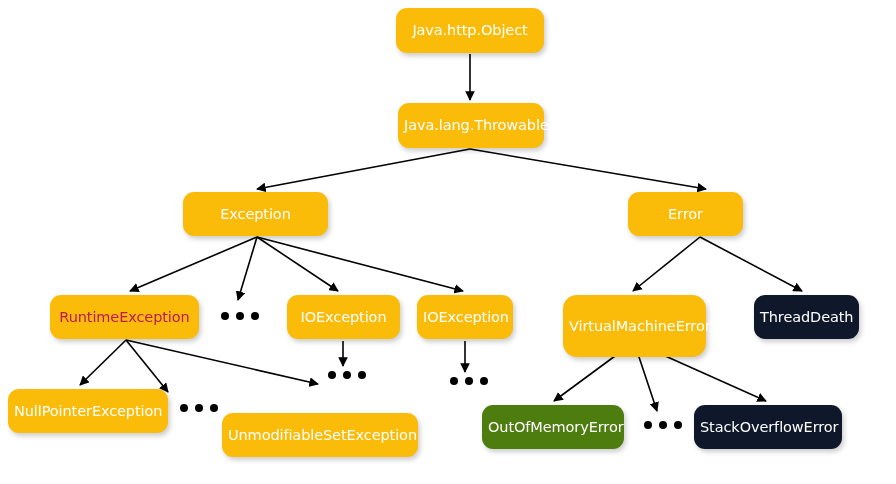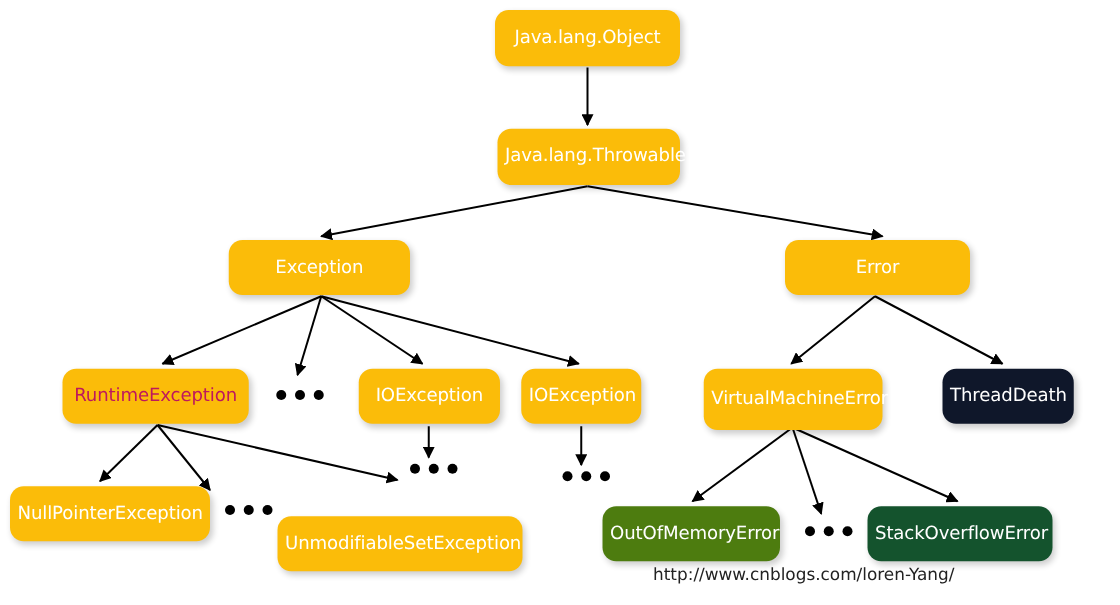--- a/index.html
+++ b/index.html
@@ -90,56 +90,56 @@
         <line x1="700" y1="237" x2="633" y2="291" stroke="#000000" marker-end="url(#arrow)"></line>
         <line x1="700" y1="237" x2="802" y2="291" stroke="#000000" marker-end="url(#arrow)"></line>
         <line x1="634" y1="342" x2="554" y2="401" stroke="#000000" marker-end="url(#arrow)"></line>
         <line x1="634" y1="342" x2="657" y2="411" stroke="#000000" marker-end="url(#arrow)"></line>
         <line x1="634" y1="342" x2="766" y2="401" stroke="#000000" marker-end="url(#arrow)"></line>
       </g>
   </svg>
 
   <div id="node-layer">
       <div class="node" style="left: 396px; top: 8px; width: 148px; height: 45px; background: rgb(251, 188, 9); color: rgb(255, 255, 255);">
-        <span>Java.lang.Object</span>
+        <span>Java.http.Object</span>
       </div>
       <div class="node" style="left: 398px; top: 103px; width: 146px; height: 45px; background: rgb(251, 188, 9); color: rgb(255, 255, 255);">
         <span>Java.lang.Throwable</span>
       </div>
       <div class="node" style="left: 183px; top: 192px; width: 145px; height: 44px; background: rgb(251, 188, 9); color: rgb(255, 255, 255);">
         <span>Exception</span>
       </div>
-      <div class="node" style="left: 628px; top: 192px; width: 148px; height: 44px; background: rgb(251, 188, 9); color: rgb(255, 255, 255);">
+      <div class="node" style="left: 628px; top: 192px; width: 115px; height: 44px; background: rgb(251, 188, 9); color: rgb(255, 255, 255);">
         <span>Error</span>
       </div>
       <div class="node" style="left: 50px; top: 295px; width: 149px; height: 44px; background: rgb(251, 188, 9); color: #be185d;">
         <span>RuntimeException</span>
       </div>
       <div class="node" style="left: 287px; top: 295px; width: 113px; height: 44px; background: rgb(251, 188, 9); color: rgb(255, 255, 255);">
         <span>IOException</span>
       </div>
       <div class="node" style="left: 417px; top: 295px; width: 96px; height: 44px; background: rgb(251, 188, 9); color: rgb(255, 255, 255);">
         <span>IOException</span>
       </div>
-      <div class="node" style="left: 563px; top: 295px; width: 143px; height: 49px; background: rgb(251, 188, 9); color: rgb(255, 255, 255);">
+      <div class="node" style="left: 563px; top: 295px; width: 143px; height: 62px; background: rgb(251, 188, 9); color: rgb(255, 255, 255); border-radius: 14px;">
         <span>VirtualMachineError</span>
       </div>
       <div class="node" style="left: 754px; top: 295px; width: 105px; height: 44px; background: #0f172a; color: rgb(255, 255, 255);">
         <span>ThreadDeath</span>
       </div>
       <div class="node" style="left: 8px; top: 389px; width: 160px; height: 44px; background: rgb(251, 188, 9); color: rgb(255, 255, 255);">
         <span>NullPointerException</span>
       </div>
       <div class="node" style="left: 222px; top: 389px; width: 196px; height: 44px; background: rgb(251, 188, 9); color: rgb(255, 255, 255); margin-top: 24px;">
         <span>UnmodifiableSetException</span>
       </div>
       <div class="node" style="left: 482px; top: 405px; width: 142px; height: 44px; background: #4d7c0f; color: rgb(255, 255, 255);">
         <span>OutOfMemoryError</span>
       </div>
-      <div class="node" style="left: 694px; top: 405px; width: 148px; height: 44px; background: #14532d; color: rgb(255, 255, 255);">
+      <div class="node" style="left: 694px; top: 405px; width: 148px; height: 44px; background: #0f172a; color: rgb(255, 255, 255);">
         <span>StackOverflowError</span>
       </div>
     </div>
   <div id="dots-layer">
       <div class="ellipsis" style="left: 221px; top: 312px;">
         <i style="background: rgb(0, 0, 0);"></i>
         <i style="background: rgb(0, 0, 0);"></i>
         <i style="background: rgb(0, 0, 0);"></i>
       </div>
       <div class="ellipsis" style="left: 328px; top: 371px;">
@@ -157,15 +157,14 @@
         <i style="background: rgb(0, 0, 0);"></i>
         <i style="background: rgb(0, 0, 0);"></i>
       </div>
       <div class="ellipsis" style="left: 644px; top: 421px;">
         <i style="background: rgb(0, 0, 0);"></i>
         <i style="background: rgb(0, 0, 0);"></i>
         <i style="background: rgb(0, 0, 0);"></i>
       </div>
     </div>
 
-  <div id="watermark" style="left: 643px; top: 452px; transform: translateX(-50%);">http://www.cnblogs.com/loren-Yang/</div>
 
 </div>
 
 </body></html>

